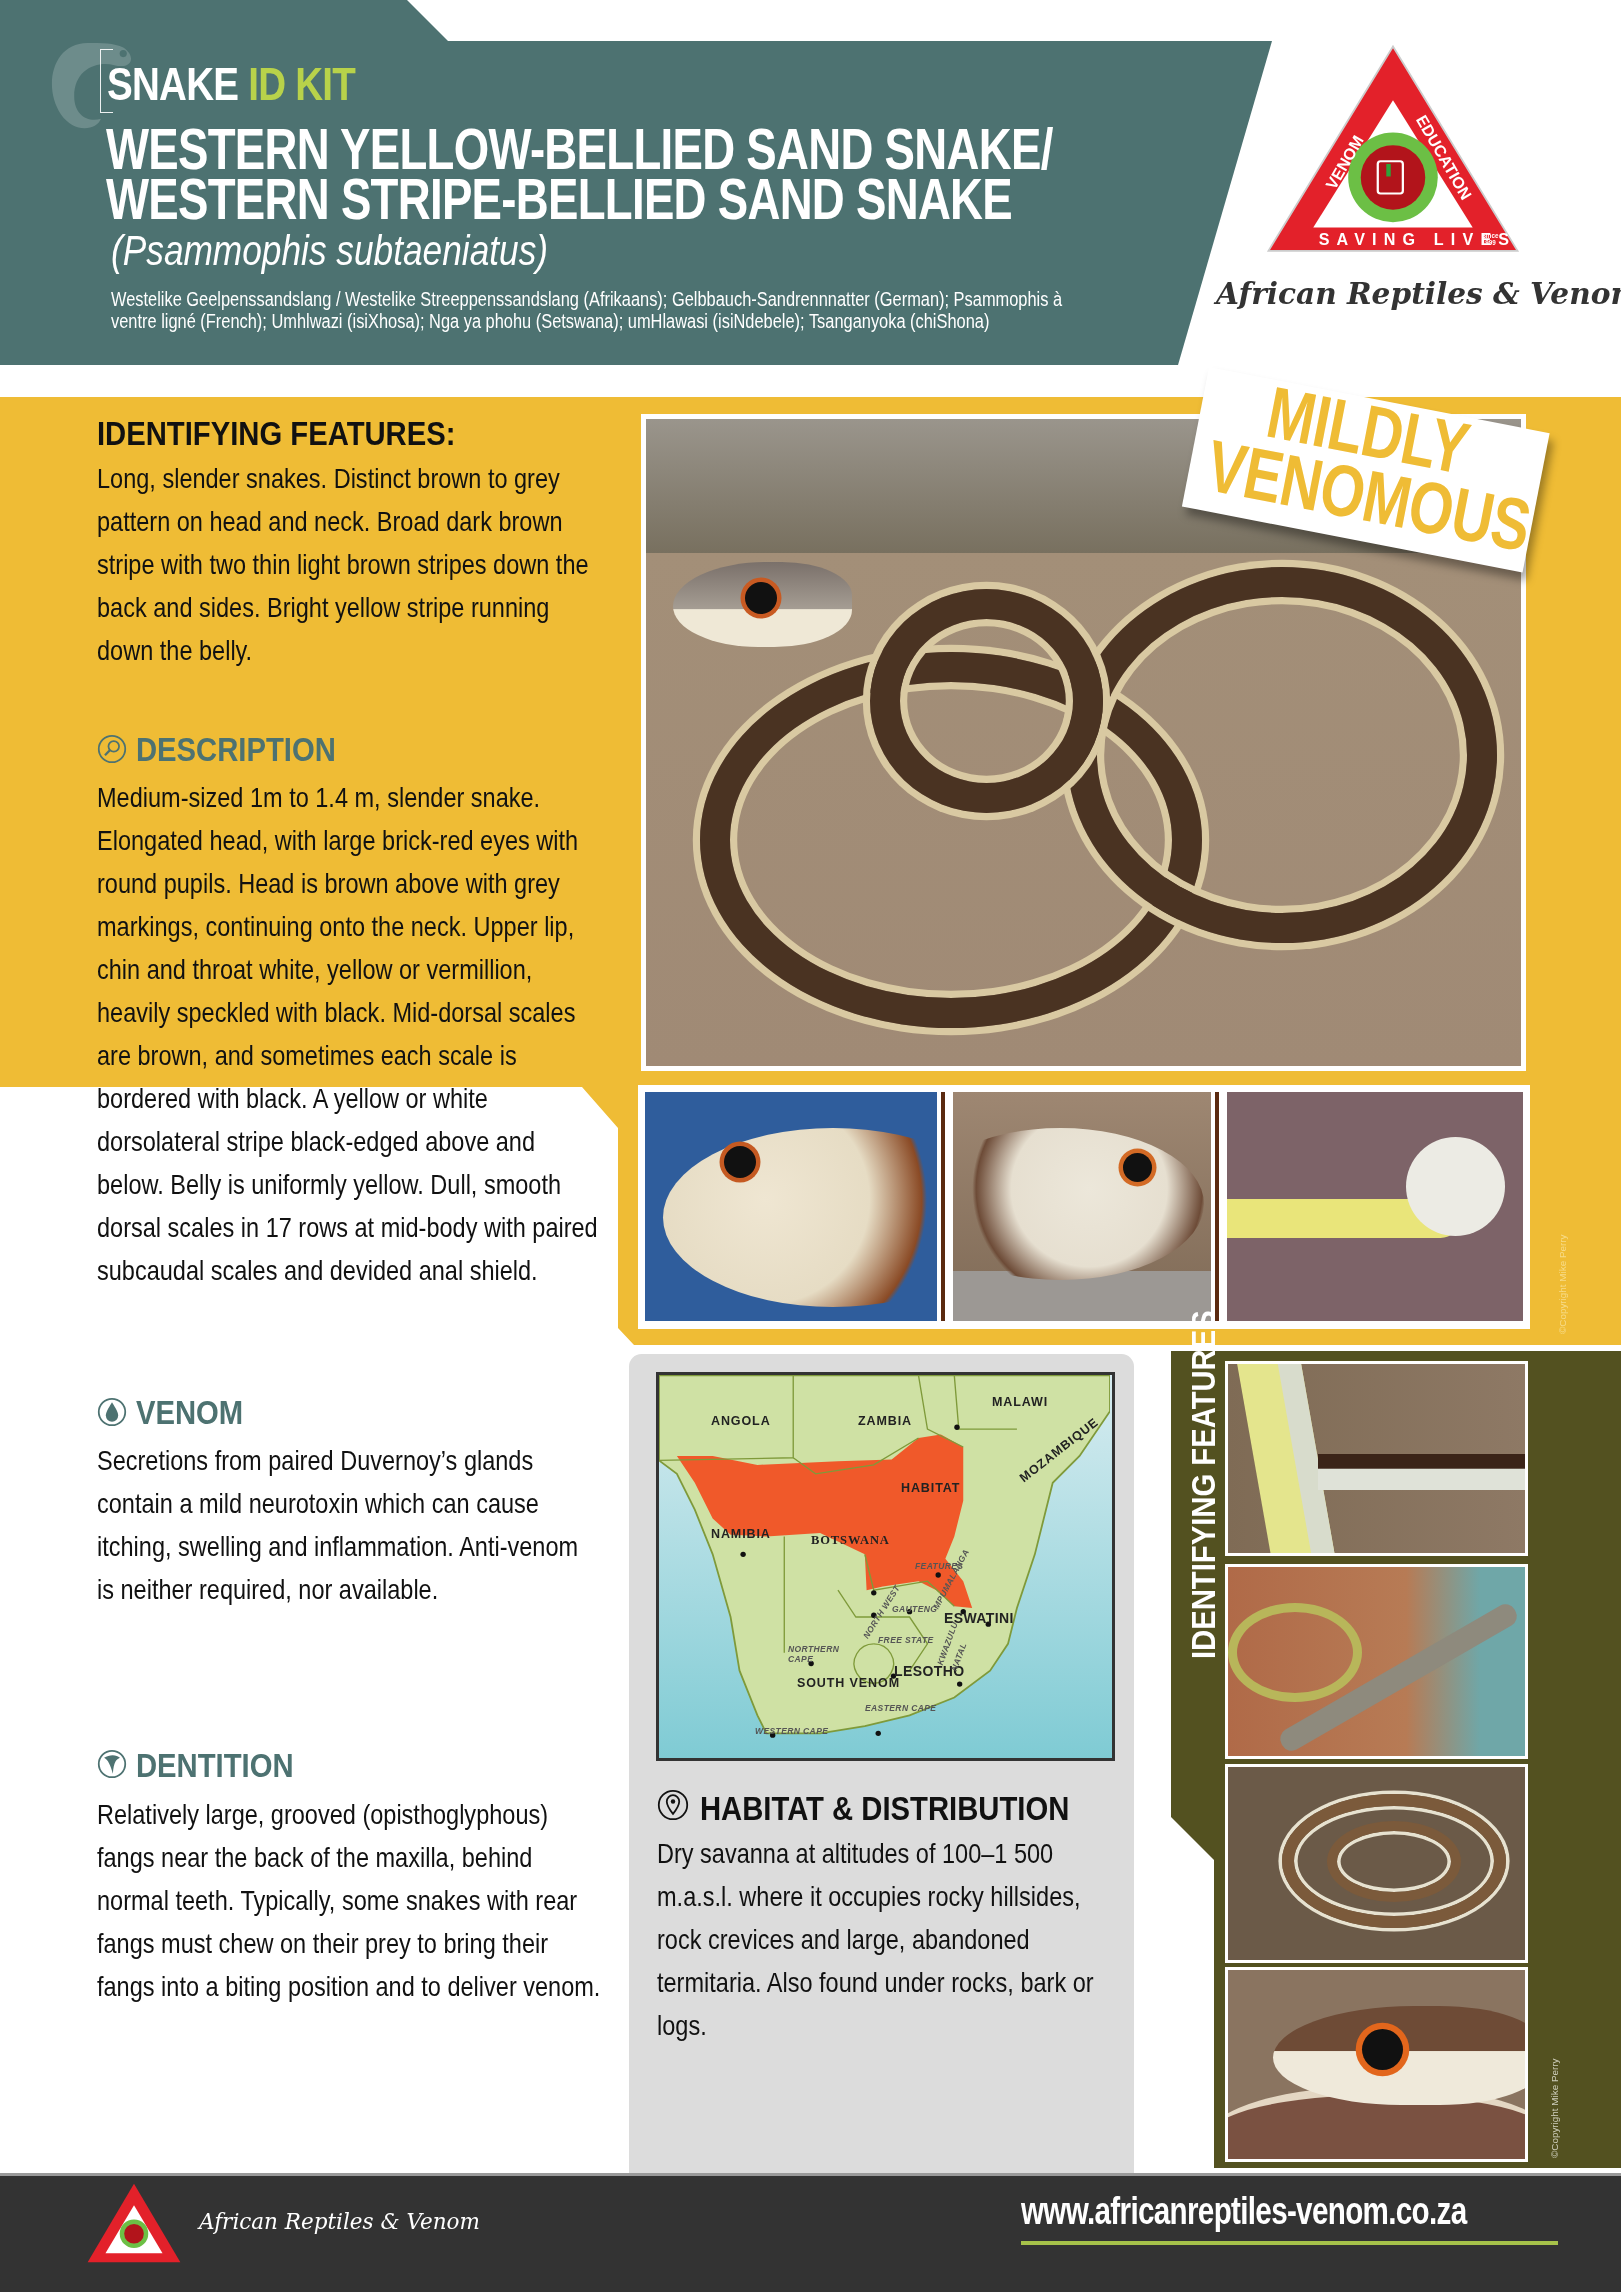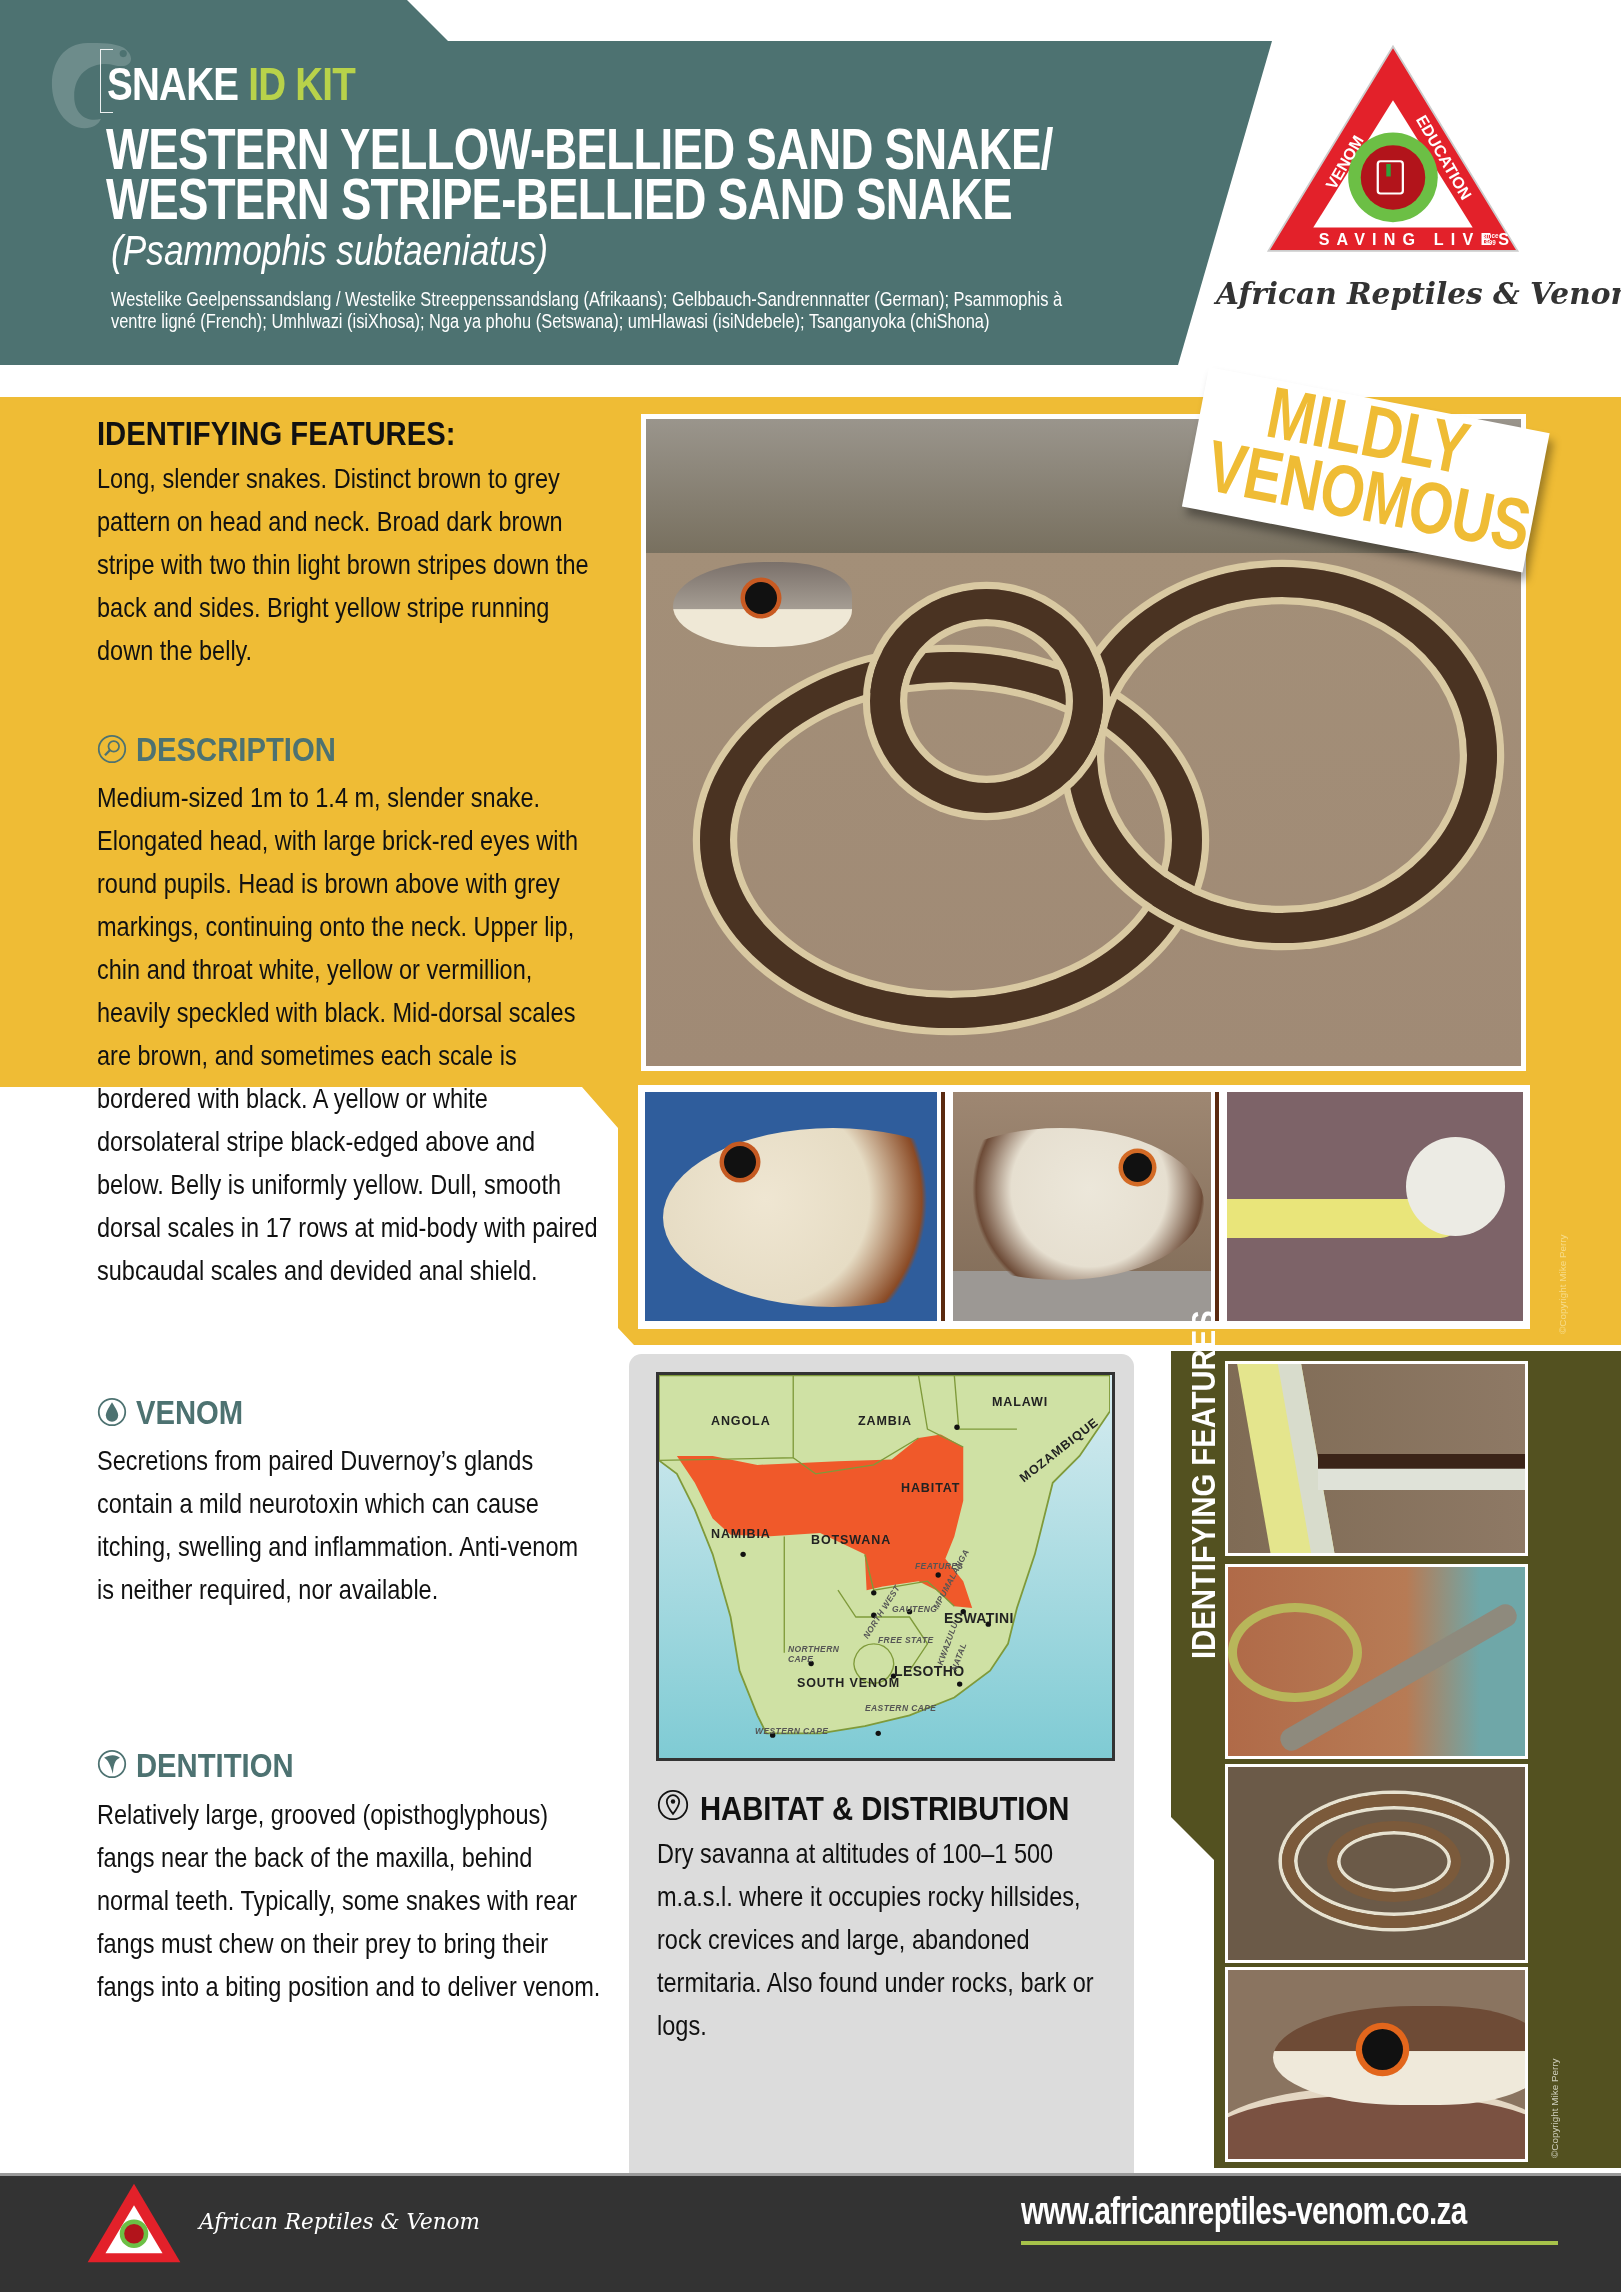--- a/index.html
+++ b/index.html
@@ -227,21 +227,21 @@
         <circle cx="127" cy="402" r="3"></circle>
       <circle cx="245" cy="400" r="3"></circle>
     </g>
   </svg>
   <div class="map-label" style="left:52px; top:39px;">ANGOLA</div>
   <div class="map-label" style="left:199px; top:39px;">ZAMBIA</div>
   <div class="map-label" style="left:333px; top:19.7px;">MALAWI</div>
   <div class="map-label" style="left:358px; top:99px; transform: rotate(-38deg); transform-origin:left top;">MOZAMBIQUE</div>
   <div class="map-label" style="left:242px; top:106px;">HABITAT</div>
   <div class="map-label" style="left:52px; top:152px;">NAMIBIA</div>
-  <div class="map-label" style="left:152px; top:158px;">BOTSWANA</div>
+  <div class="map-label" style="left:152px; top:158px;font-family:Liberation Serif, serif;">BOTSWANA</div>
   <div class="map-label" style="left:138px; top:301px;">SOUTH VENOM</div>
   <div class="map-label tiny" style="left:235px; top:288px;">LESOTHO</div>
   <div class="map-label tiny" style="left:285px; top:235px;">ESWATINI</div>
   <div class="map-label small" style="left:256px; top:186px;">FEATURES</div>
   <div class="map-label small" style="left:202px; top:260px; transform: rotate(-58deg); transform-origin:left top;">NORTH WEST</div>
   <div class="map-label small" style="left:233px; top:229px;">GAUTENG</div>
   <div class="map-label small" style="left:272px; top:231px; transform: rotate(-62deg); transform-origin:left top;">MPUMALANGA</div>
   <div class="map-label small" style="left:219px; top:260px;">FREE STATE</div>
   <div class="map-label small" style="left:276px; top:288px; transform: rotate(-70deg); transform-origin:left top;">KWAZULU</div>
   <div class="map-label small" style="left:290px; top:294px; transform: rotate(-70deg); transform-origin:left top;">NATAL</div>

